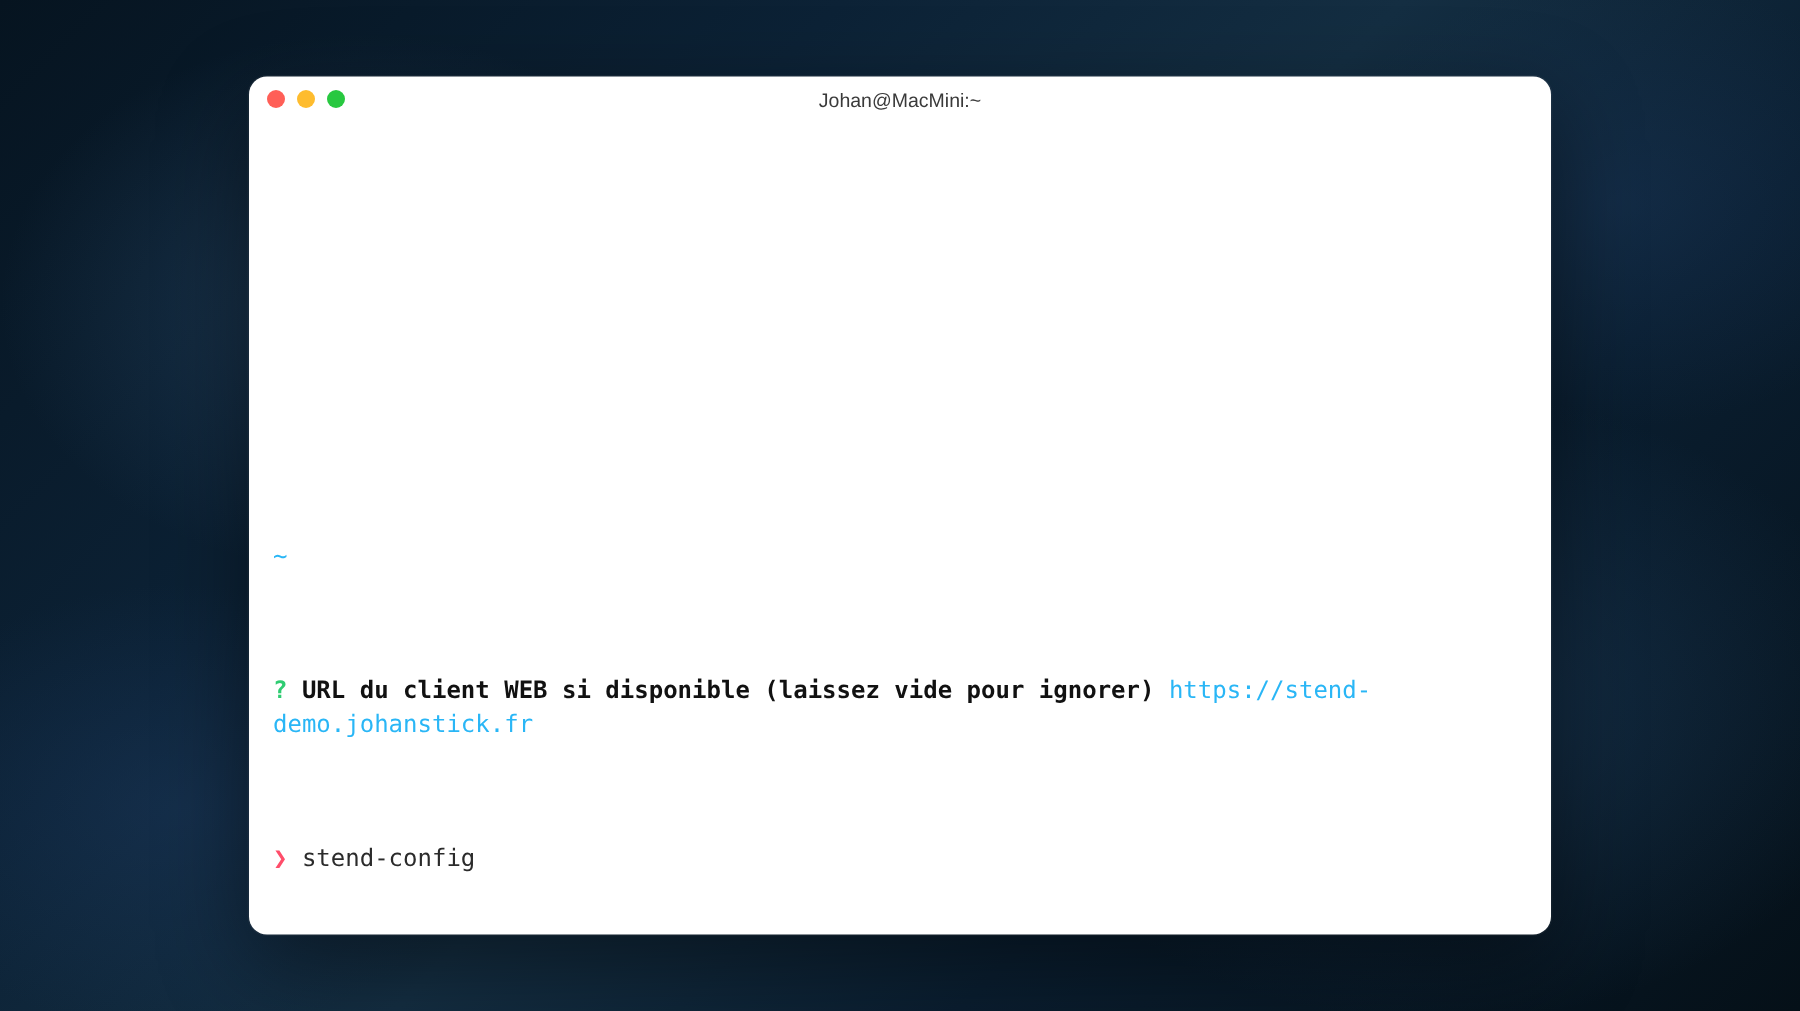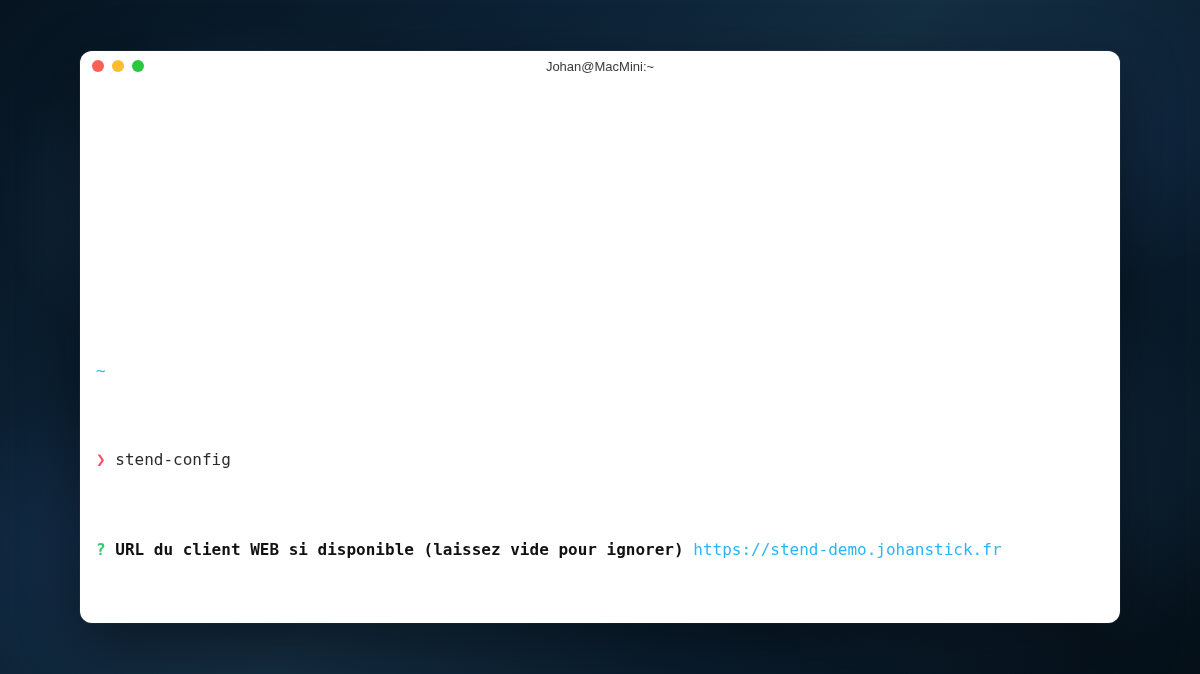--- a/index.html
+++ b/index.html
@@ -12,21 +12,21 @@
       radial-gradient(ellipse 300px 200px at 50% 50%, rgba(80,120,160,0.25), transparent 60%),
       radial-gradient(ellipse 350px 250px at 10% 80%, rgba(30,60,100,0.4), transparent 60%),
       radial-gradient(ellipse 350px 250px at 90% 20%, rgba(30,60,100,0.35), transparent 60%),
       linear-gradient(135deg, #061420 0%, #0c2236 30%, #142e42 50%, #0a1e30 70%, #051018 100%);
     display: flex;
     align-items: center;
     justify-content: center;
     font-family: ui-monospace, SFMono-Regular, Menlo, Monaco, Consolas, monospace;
   }
   .terminal {
-    width: 1040px;
+    width: 868px;
     height: 572px;
     background: #ffffff;
     border-radius: 12px;
     box-shadow: 0 20px 60px rgba(0,0,0,0.45), 0 0 0 1px rgba(255,255,255,0.05);
     overflow: hidden;
     display: flex;
     flex-direction: column;
   }
   .titlebar {
     height: 30px;
@@ -85,23 +85,23 @@
     <div class="title">Johan@MacMini:~</div>
   </div>
 
   <div class="term-body">
     <div class="line">&nbsp;</div>
     <div class="line">&nbsp;</div>
     <div class="line">&nbsp;</div>
 
     <div class="line"><span class="tilde">~</span></div>
 
+    <div class="line"><span class="qmark">?</span> <span class="bold">URL du client WEB si disponible (laissez vide pour ignorer)</span> <span class="cyan">https://stend-demo.johanstick.fr</span></div>
+
     <div class="line"><span class="prompt">❯</span> <span>stend-config</span></div>
-
-    <div class="line"><span class="qmark">?</span> <span class="bold">URL du client WEB si disponible (laissez vide pour ignorer)</span> <span class="cyan">https://stend-demo.johanstick.fr</span></div>
 
     
 
     
 
     
     
 
     
 

